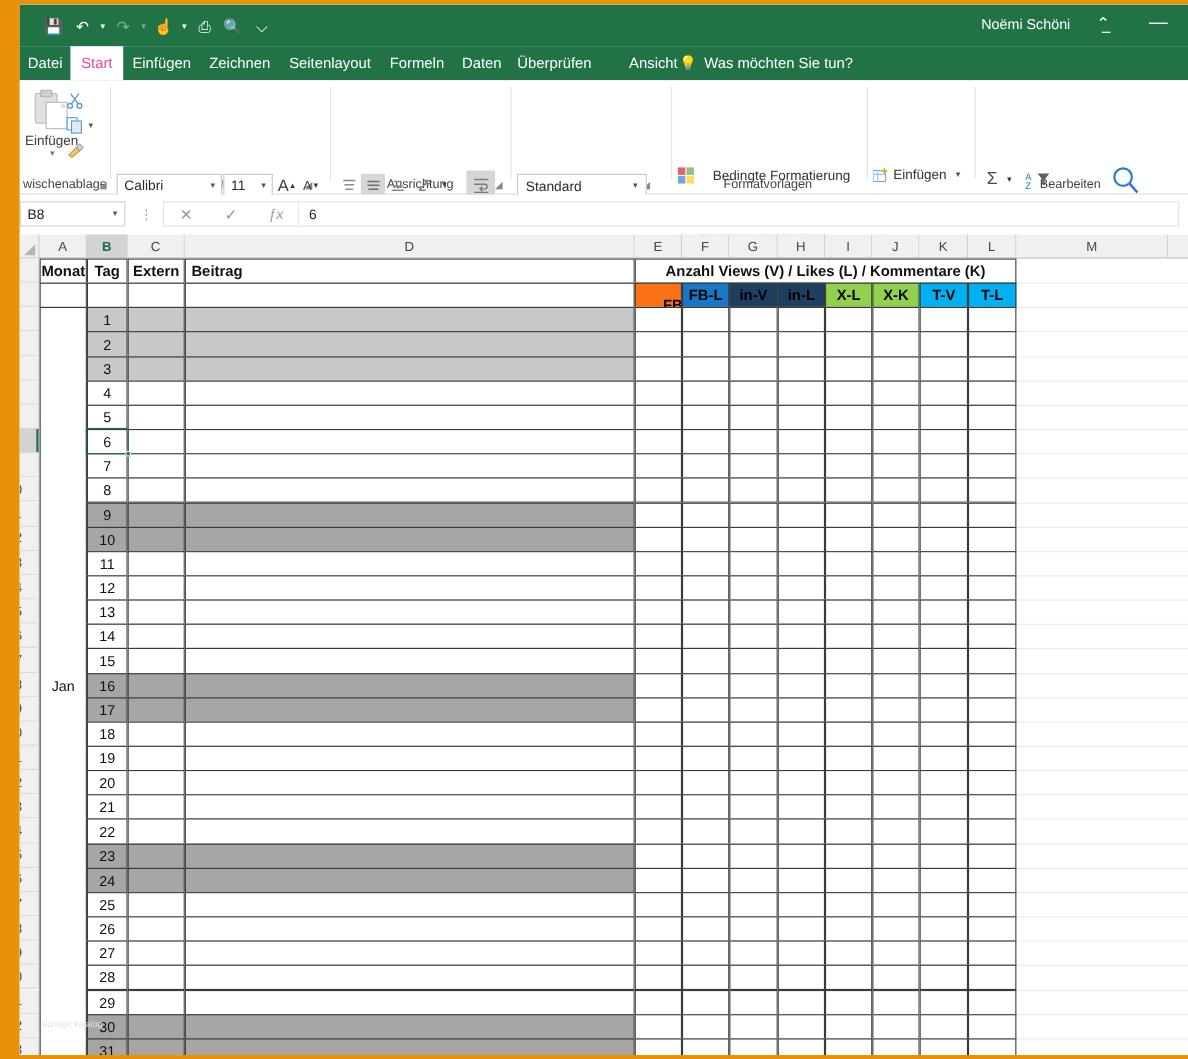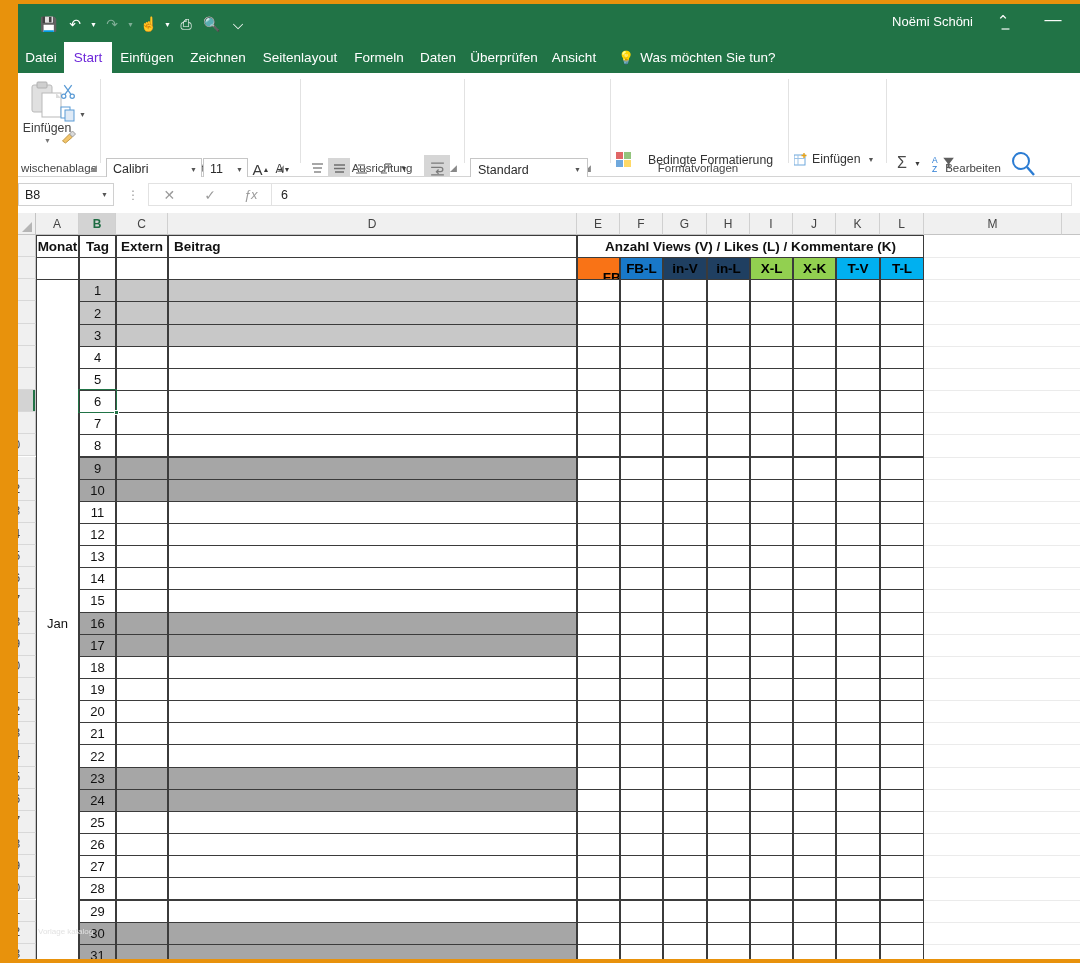--- a/index.html
+++ b/index.html
@@ -32,21 +32,21 @@
      width:22px; text-align:center; }
   .minbtn { position:absolute; right:16px; top:6px; color:#ffffff; font-size:17px;
      width:22px; text-align:center; }
 
   
   .tabs { position:absolute; left:-18px; top:38px; width:1080px; height:31px;
     background:#217346; }
   .tab { position:absolute; top:0; height:31px; padding:0 11px;
     display:flex; align-items:center; color:#ffffff; font-size:13.5px;
     white-space:nowrap; }
-  .tab.active { background:#ffffff; color:#6d28d9; }
+  .tab.active { background:#ffffff; color:#ec4899; }
   .tellme { position:absolute; top:0; height:31px; display:flex;
     align-items:center; gap:6px; color:#ffffff; font-size:13.5px; }
   .bulb { font-size:13px; }
 
   
   .ribbon { position:absolute; left:-18px; top:69px; width:1080px; height:104px;
     background:#ffffff; border-bottom:1px solid #d4d4d4; }
   .grp { position:absolute; top:0; height:104px; }
   .grp .gl { position:absolute; bottom:3px; width:100%; text-align:center;
     font-size:11.5px; color:#444; }
@@ -170,21 +170,21 @@
         </div>
         <div class="tab" style="left: 346px; width: 66px; justify-content: center;">
           <span>Formeln</span>
         </div>
         <div class="tab" style="left: 412px; width: 52px; justify-content: center;">
           <span>Daten</span>
         </div>
         <div class="tab" style="left: 464px; width: 80px; justify-content: center;">
           <span>Überprüfen</span>
         </div>
-        <div class="tab" style="left: 544px; width: 60px; justify-content: center;">
+        <div class="tab" style="left: 564px; width: 60px; justify-content: center;">
           <span>Ansicht</span>
         </div>
         <div class="tellme" style="left: 618px;">
           <span class="bulb">💡</span>
           <span>Was möchten Sie tun?</span>
         </div>
       </div>
 
   <div class="ribbon">
 

